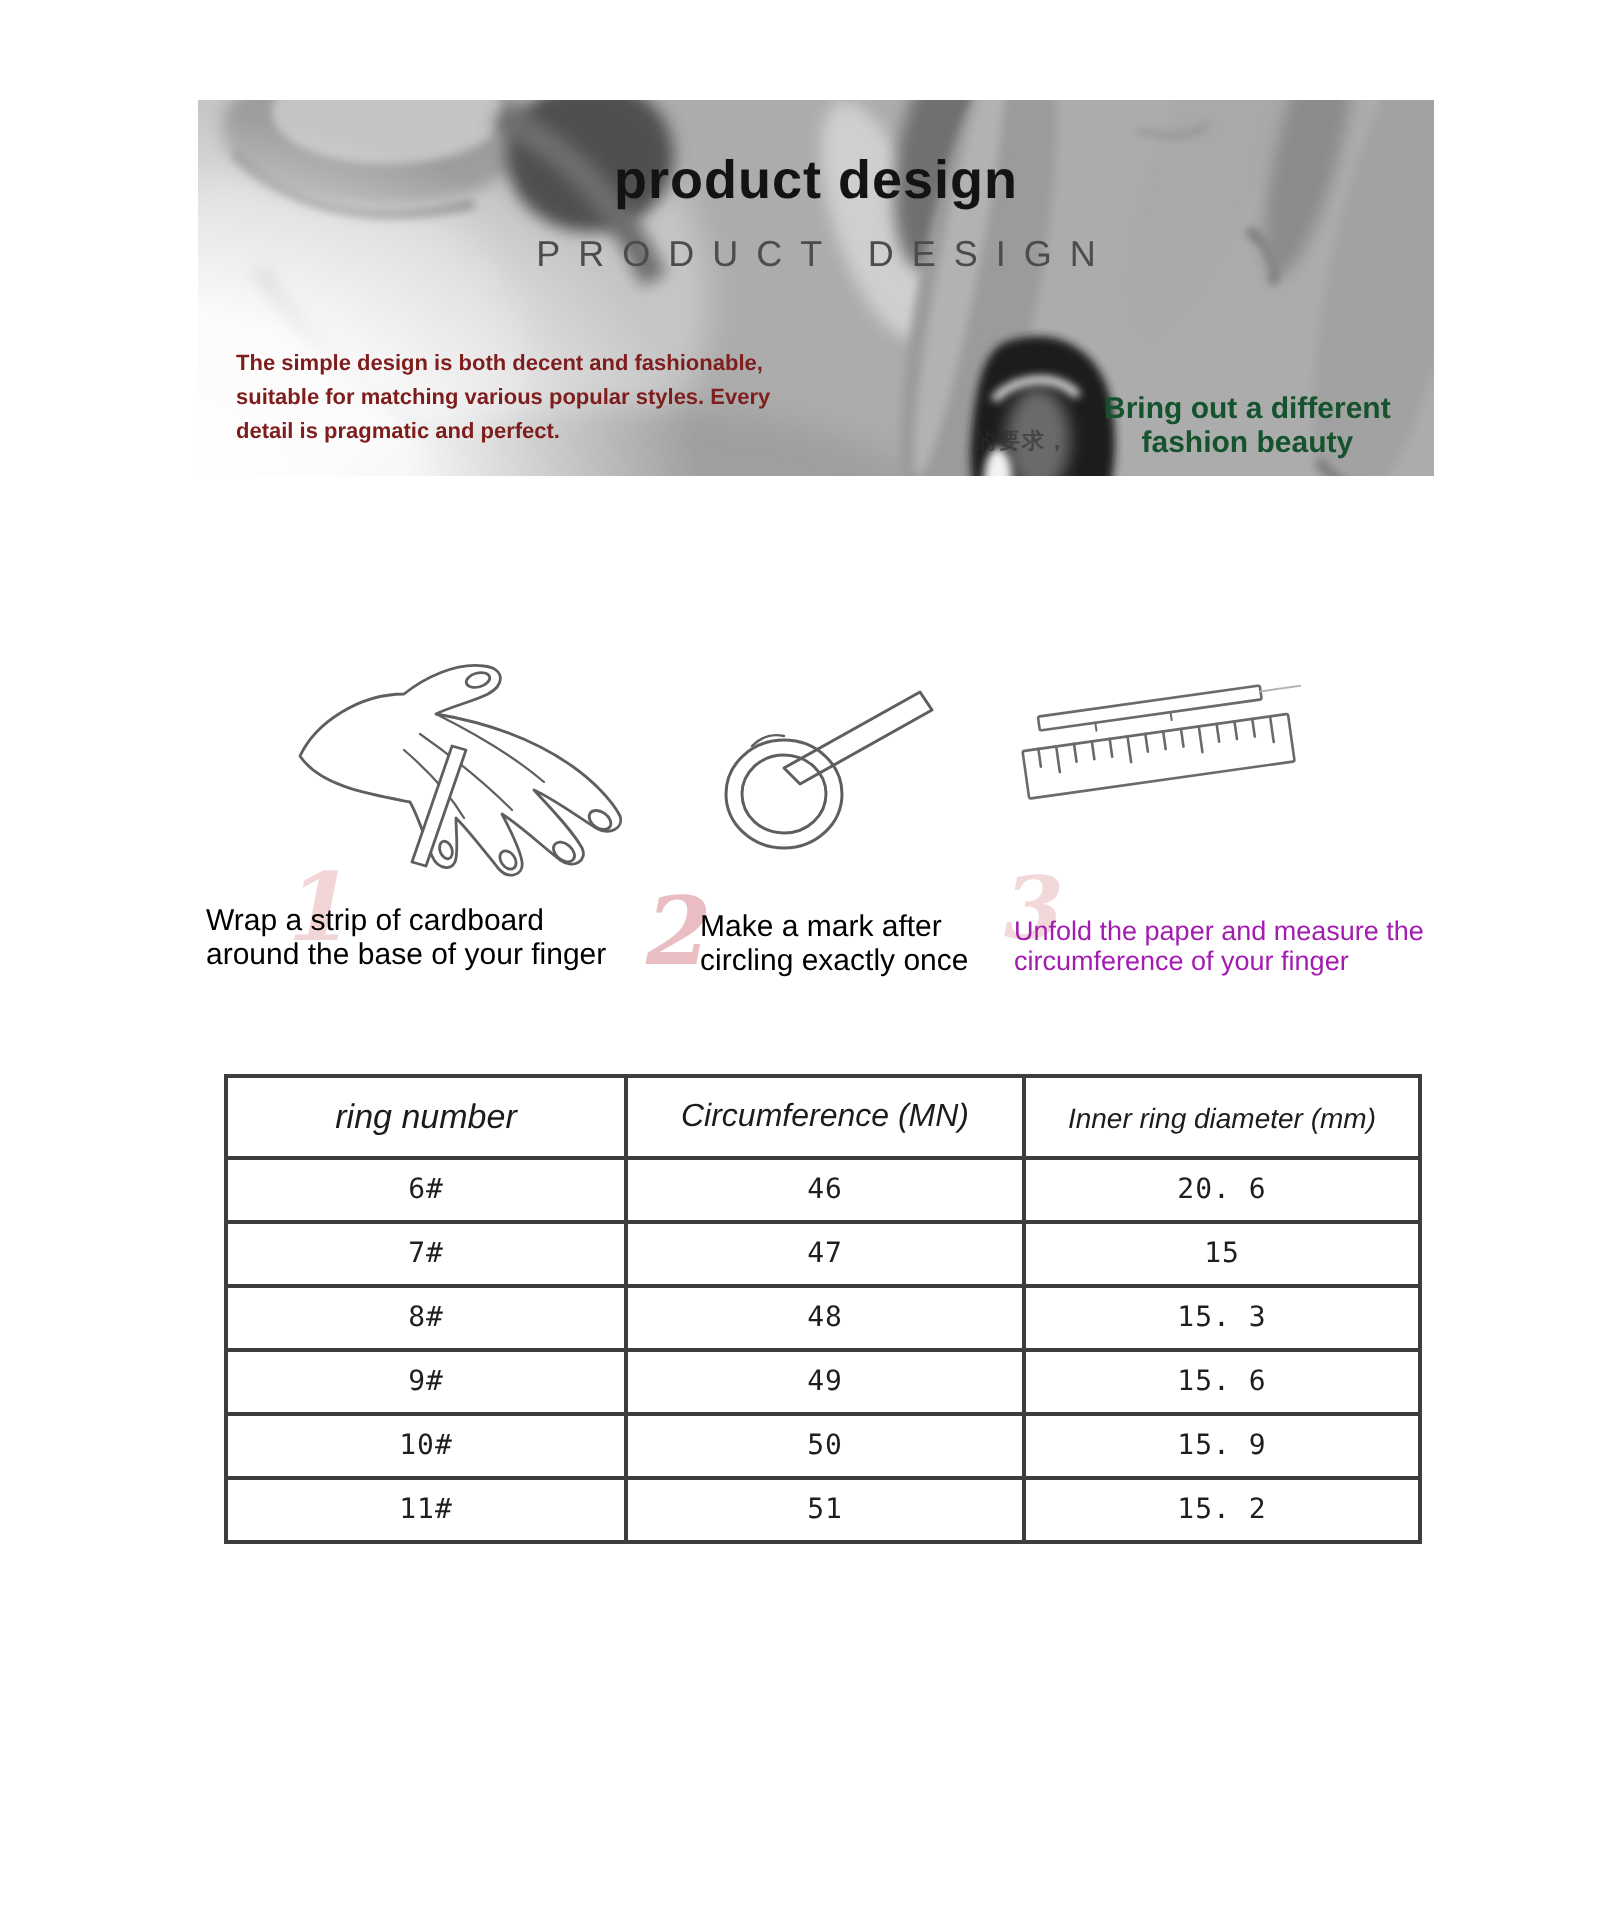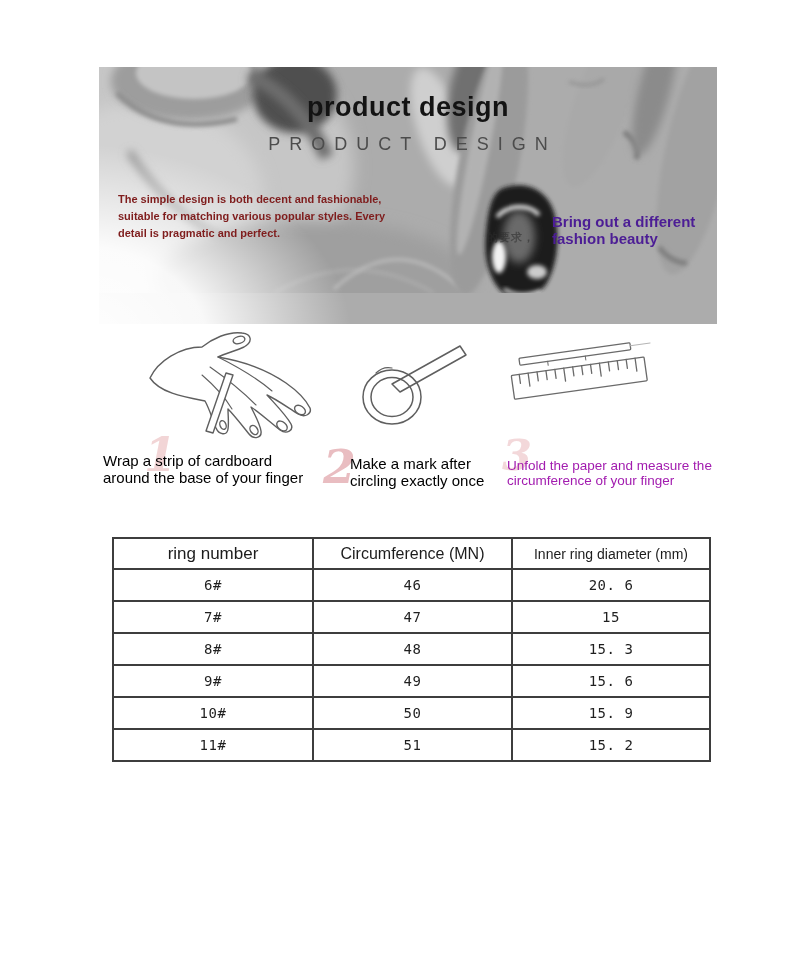--- a/index.html
+++ b/index.html
@@ -3,32 +3,32 @@
 <meta charset="utf-8">
 <style>
   * { margin:0; padding:0; box-sizing:border-box; }
   html,body { background:#ffffff; }
   .page {
     position:relative; width:800px; height:955px; background:#ffffff;
     font-family:"Liberation Sans","DejaVu Sans",sans-serif; overflow:hidden;
   }
 
   
-  .hero { position:absolute; left:99px; top:67px; width:618px; height:257px; overflow:hidden; background:#acacac; }
+  .hero { position:absolute; left:99px; top:50px; width:618px; height:188px; overflow:hidden; background:#acacac; }
   .hero-art { position:absolute; left:0; top:0; z-index:1; }
   .hero-fade { position:absolute; inset:0; z-index:2; pointer-events:none;
     background:radial-gradient(ellipse 440px 310px at -4% 106%, #ffffff 0%, rgba(255,255,255,0.92) 30%, rgba(255,255,255,0) 63%); }
   .hero-title { position:absolute; left:0; right:0; top:25px; z-index:3; text-align:center;
     font-size:27px; font-weight:600; color:#131313; letter-spacing:0.5px; }
   .hero-subtitle { position:absolute; left:0; right:0; top:67px; z-index:3; text-align:center;
     font-size:18px; font-weight:500; color:#4c4c4c; letter-spacing:9px; text-indent:9px; }
   .hero-desc { position:absolute; left:19px; top:124px; z-index:3; width:370px;
     font-size:11px; line-height:17px; font-weight:600; color:#7f1d1d; white-space:pre-line; }
   .hero-tagline { position:absolute; left:453px; top:147px; z-index:3;
-    font-size:15px; line-height:16.5px; font-weight:600; color:#4c1d95; white-space:pre-line; }
+    font-size:15px; line-height:16.5px; font-weight:600; color:#14532d; white-space:pre-line;text-align:center; }
   .hero-watermark { position:absolute; left:388px; top:163px; z-index:3;
     font-size:11px; color:#2c2c2c; opacity:0.55; font-weight:600; letter-spacing:1px; }
 
   
   .steps { position:absolute; left:0; top:300px; width:800px; height:220px; }
   .step-illu { position:absolute; }
   .illu-hand  { left:140px; top:23px; }
   .illu-loop  { left:348px; top:30px; }
   .illu-ruler { left:508px; top:36px; }
   .step-num { position:absolute; z-index:1; font-family:"DejaVu Serif","Liberation Serif",serif;
@@ -39,21 +39,21 @@
   .step-cap { position:absolute; z-index:2; font-size:15px; line-height:16.5px;
     color:#000000; font-weight:500; white-space:pre-line; }
   .cap-1 { left:103px; top:153px; }
   .cap-2 { left:350px; top:156px; }
   .cap-3 { left:507px; top:158px; font-size:13.5px; line-height:15px; color:#a21caf; }
 
   
   .size-table { position:absolute; left:112px; top:537px; width:597px;
     border-collapse:collapse; table-layout:fixed; }
   .size-table th, .size-table td { border:2px solid #3d3d3d; text-align:center; vertical-align:middle; }
-  .size-table th { height:31px; font-weight:normal; color:#1c1c1c; }
+  .size-table th { height:41px; font-weight:normal; color:#1c1c1c;font-style:italic; }
   .size-table td { height:32px; font-family:"DejaVu Sans Mono","Liberation Mono",monospace;
     font-size:14px; color:#1f1f1f; letter-spacing:0.5px; }
   .h1 { font-size:17px; }
   .h2 { font-size:16px; }
   .h3 { font-size:14px; }
 </style>
 </head>
 <body>
 
 <div class="page">

